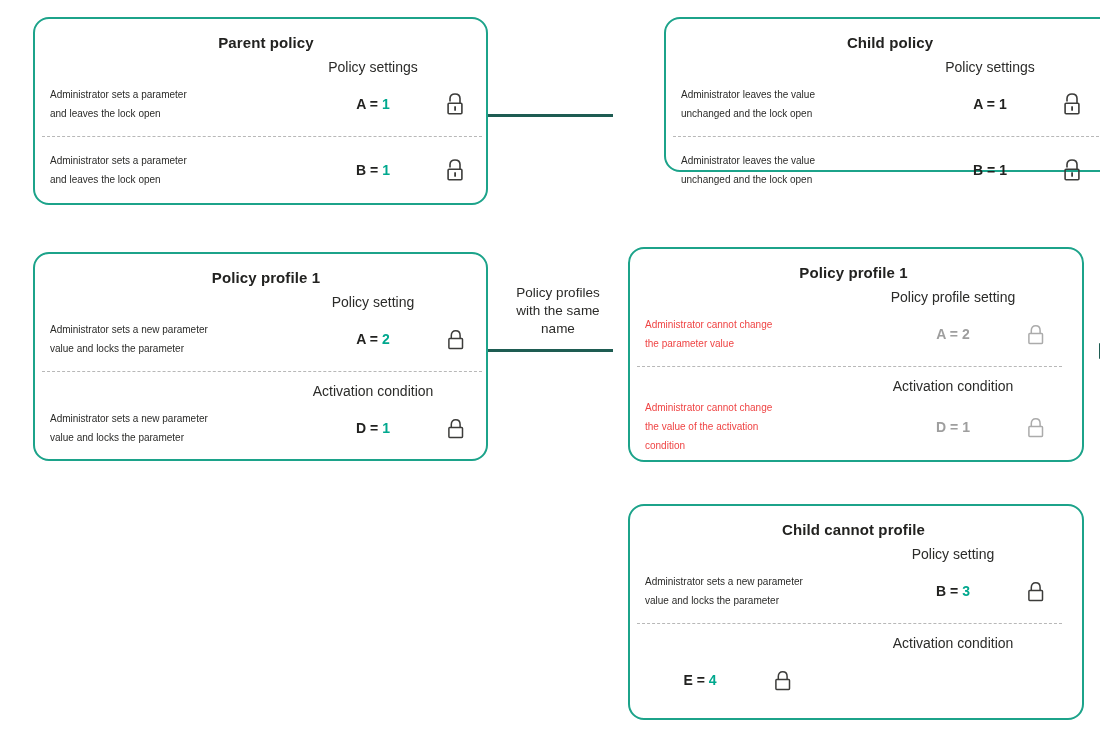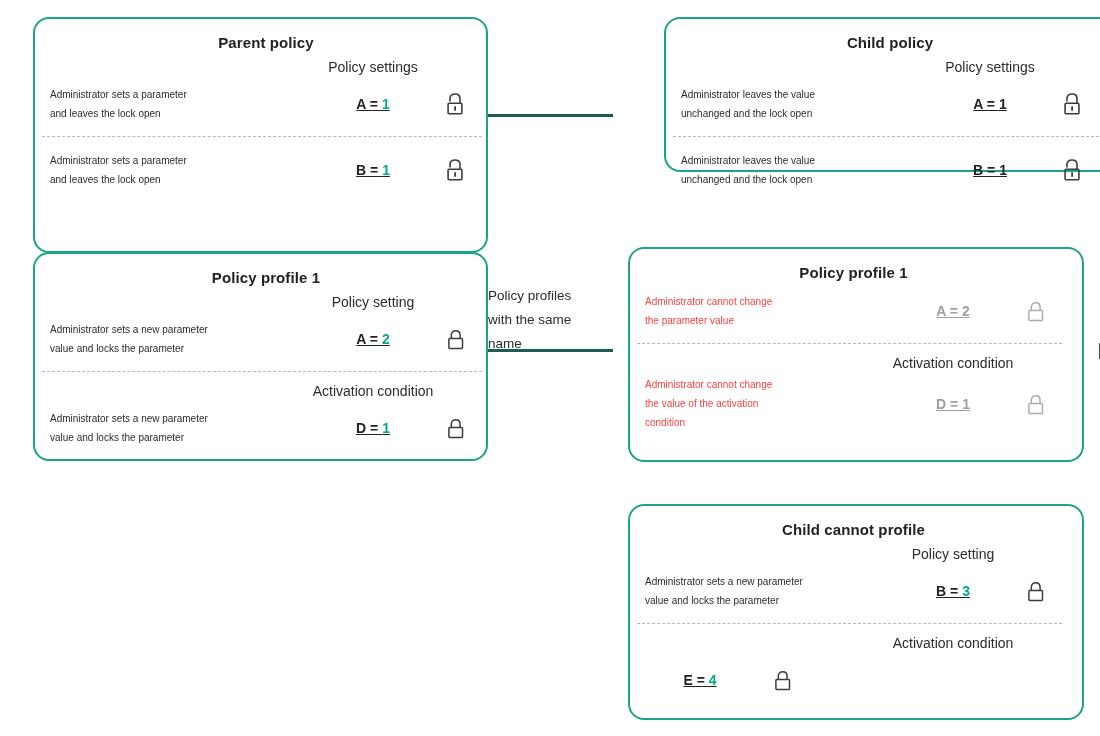--- a/index.html
+++ b/index.html
@@ -49,21 +49,20 @@
     white-space: pre-line;
     color: #2b2b29;
   }
   .row-value {
     width: 110px;
     text-align: center;
     font-size: 14px;
     font-weight: 700;
     white-space: nowrap;
     color: #222220;
-    text-decoration: underline;
   }
   .row-lock {
     width: 54px;
     display: flex;
     justify-content: center;
     align-items: center;
     color: #3c3c3a;
   }
   .row.dim .row-text { color: #ef4444; }
   .row.dim .row-value { color: #9e9e9e; }
@@ -85,23 +84,23 @@
   .arrow .head {
     position: absolute;
     width: 0; height: 0;
     border-top: 8px solid transparent;
     border-bottom: 8px solid transparent;
     border-left: 16px solid #1E5C52;
     top: -6.5px;
   }
   .arrow-label {
     position: absolute;
-    text-align: left;
+    text-align: center;
     font-size: 13.5px;
-    line-height: 24px;
+    line-height: 18px;
     white-space: pre-line;
     color: #2b2b29;
   }
   .lock-svg { display: block; }
 </style>
 </head>
 <body>
 
 <svg width="0" height="0" style="position:absolute">
   <defs>
@@ -110,21 +109,21 @@
       <rect x="4.1" y="12.2" width="13.8" height="10.6" rx="1" fill="none" stroke="currentColor" stroke-width="1.6"></rect>
       <rect x="10.2" y="15.3" width="1.8" height="4.4" fill="currentColor"></rect>
     </g>
     <g id="lock-closed">
       <path d="M6.3 11.6 V8.4 C6.3 5.5 8 3.8 10.7 3.8 c2.7 0 4.4 1.7 4.4 4.6 v3.2" fill="none" stroke="currentColor" stroke-width="1.5"></path>
       <rect x="3.9" y="11.6" width="13.6" height="9.8" rx="0.8" fill="none" stroke="currentColor" stroke-width="1.5"></rect>
     </g>
   </defs>
 </svg>
 
-<div class="box" style="left:33px; top:17px; width:455px; height:236px;">
+<div class="box" style="left:33px; top:17px; width:455px; height:188px;">
   <div class="body">
     <div class="box-title">Parent policy</div>
     <div class="hdr-row">
       <div class="hdr-spacer"></div>
       <div class="hdr">Policy settings</div>
       <div class="hdr-lock-spacer"></div>
     </div>
     <div class="row">
       <div class="row-text">Administrator sets a parameter
 and leaves the lock open</div>
@@ -227,20 +226,25 @@
 with the same
 name</div>
 <div class="arrow" style="left:488px; top:349px; width:140px; height:3px;">
   <div class="shaft" style="width:125px;"></div>
   <div class="head" style="left:611px;"></div>
 </div>
 
 <div class="box right" style="left:628px; top:247px; width:456px; height:215px;">
   <div class="body">
     <div class="box-title">Policy profile 1</div>
+    <div class="hdr-row">
+      <div class="hdr-spacer"></div>
+      <div class="hdr">Policy profile setting</div>
+      <div class="hdr-lock-spacer"></div>
+    </div>
     <div class="row dim">
       <div class="row-text">Administrator cannot change
 the parameter value</div>
       <div class="row-value"><span>A = </span><span class="v-gray">2</span></div>
       <div class="row-lock">
           <svg class="lock-svg" width="21" height="24" viewBox="0 0 21 24">
             <use href="#lock-closed"></use>
           </svg>
         </div>
     </div>

